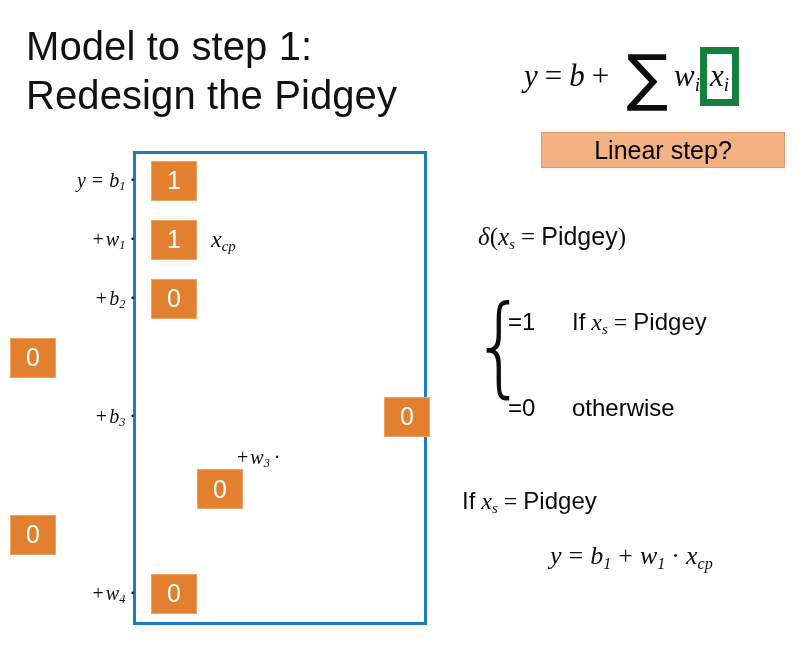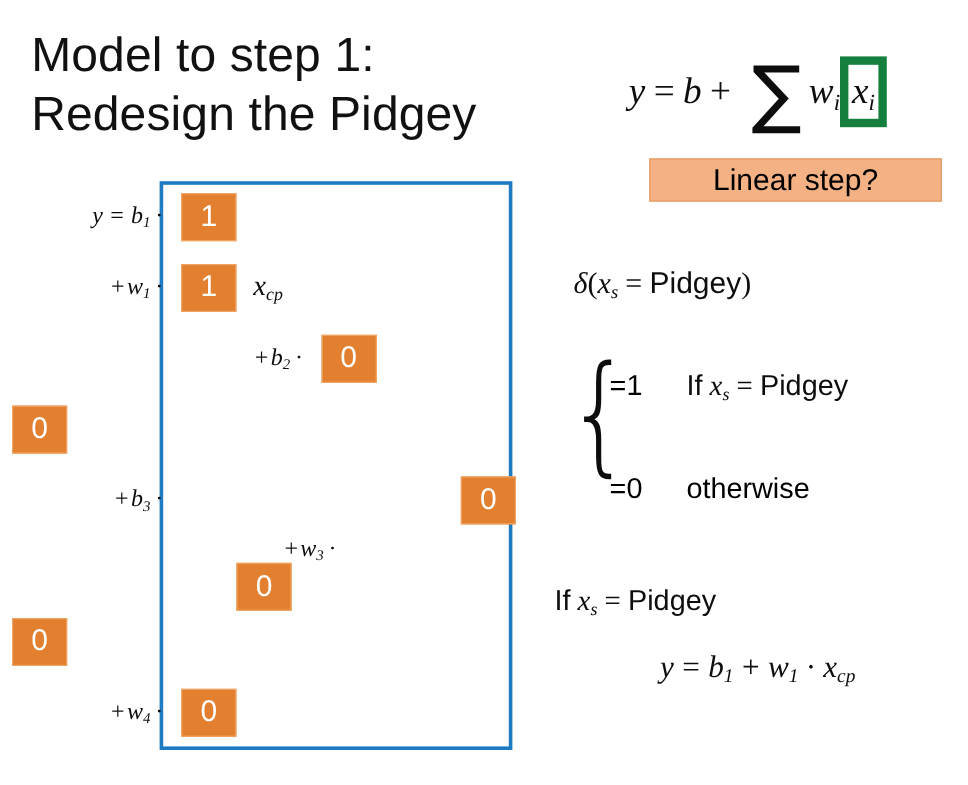--- a/index.html
+++ b/index.html
@@ -248,21 +248,21 @@
 <div id="equation-rows">
     <div class="eq-row" style="top: 0px;">
       <div class="eq-coef math"><span>y</span><span class="op" style="margin:0 6px;">=</span><span>b<sub>1</sub></span><span class="eq-dot">·</span></div>
       <div class="feature-cell" style="background: rgb(226, 128, 47); border-color: rgb(239, 164, 99); color: rgb(255, 255, 255);">1</div>
     </div>
     <div class="eq-row" style="top: 59px;">
       <div class="eq-coef math"><span class="op" style="margin-right:2px;">+</span><span>w<sub>1</sub></span><span class="eq-dot">·</span></div>
       <div class="feature-cell" style="background: rgb(226, 128, 47); border-color: rgb(239, 164, 99); color: rgb(255, 255, 255);">1</div>
       <div class="feature-note math">x<sub>cp</sub></div>
     </div>
-    <div class="eq-row" style="top: 118px; justify-content: center;">
+    <div class="eq-row" style="top: 118px;">
       <div class="eq-coef math"><span class="op" style="margin-right:2px;">+</span><span>b<sub>2</sub></span><span class="eq-dot">·</span></div>
       <div class="feature-cell" style="background: rgb(226, 128, 47); border-color: rgb(239, 164, 99); color: rgb(255, 255, 255);">0</div>
     </div>
     <div class="eq-row" style="top: 177px;">
       <div class="feature-cell" style="background: rgb(226, 128, 47); border-color: rgb(239, 164, 99); color: rgb(255, 255, 255);">0</div>
     </div>
     <div class="eq-row" style="top: 236px; justify-content: space-between;">
       <div class="eq-coef math"><span class="op" style="margin-right:2px;">+</span><span>b<sub>3</sub></span><span class="eq-dot">·</span></div>
       <div class="feature-cell" style="background: rgb(226, 128, 47); border-color: rgb(239, 164, 99); color: rgb(255, 255, 255);">0</div>
     </div>

